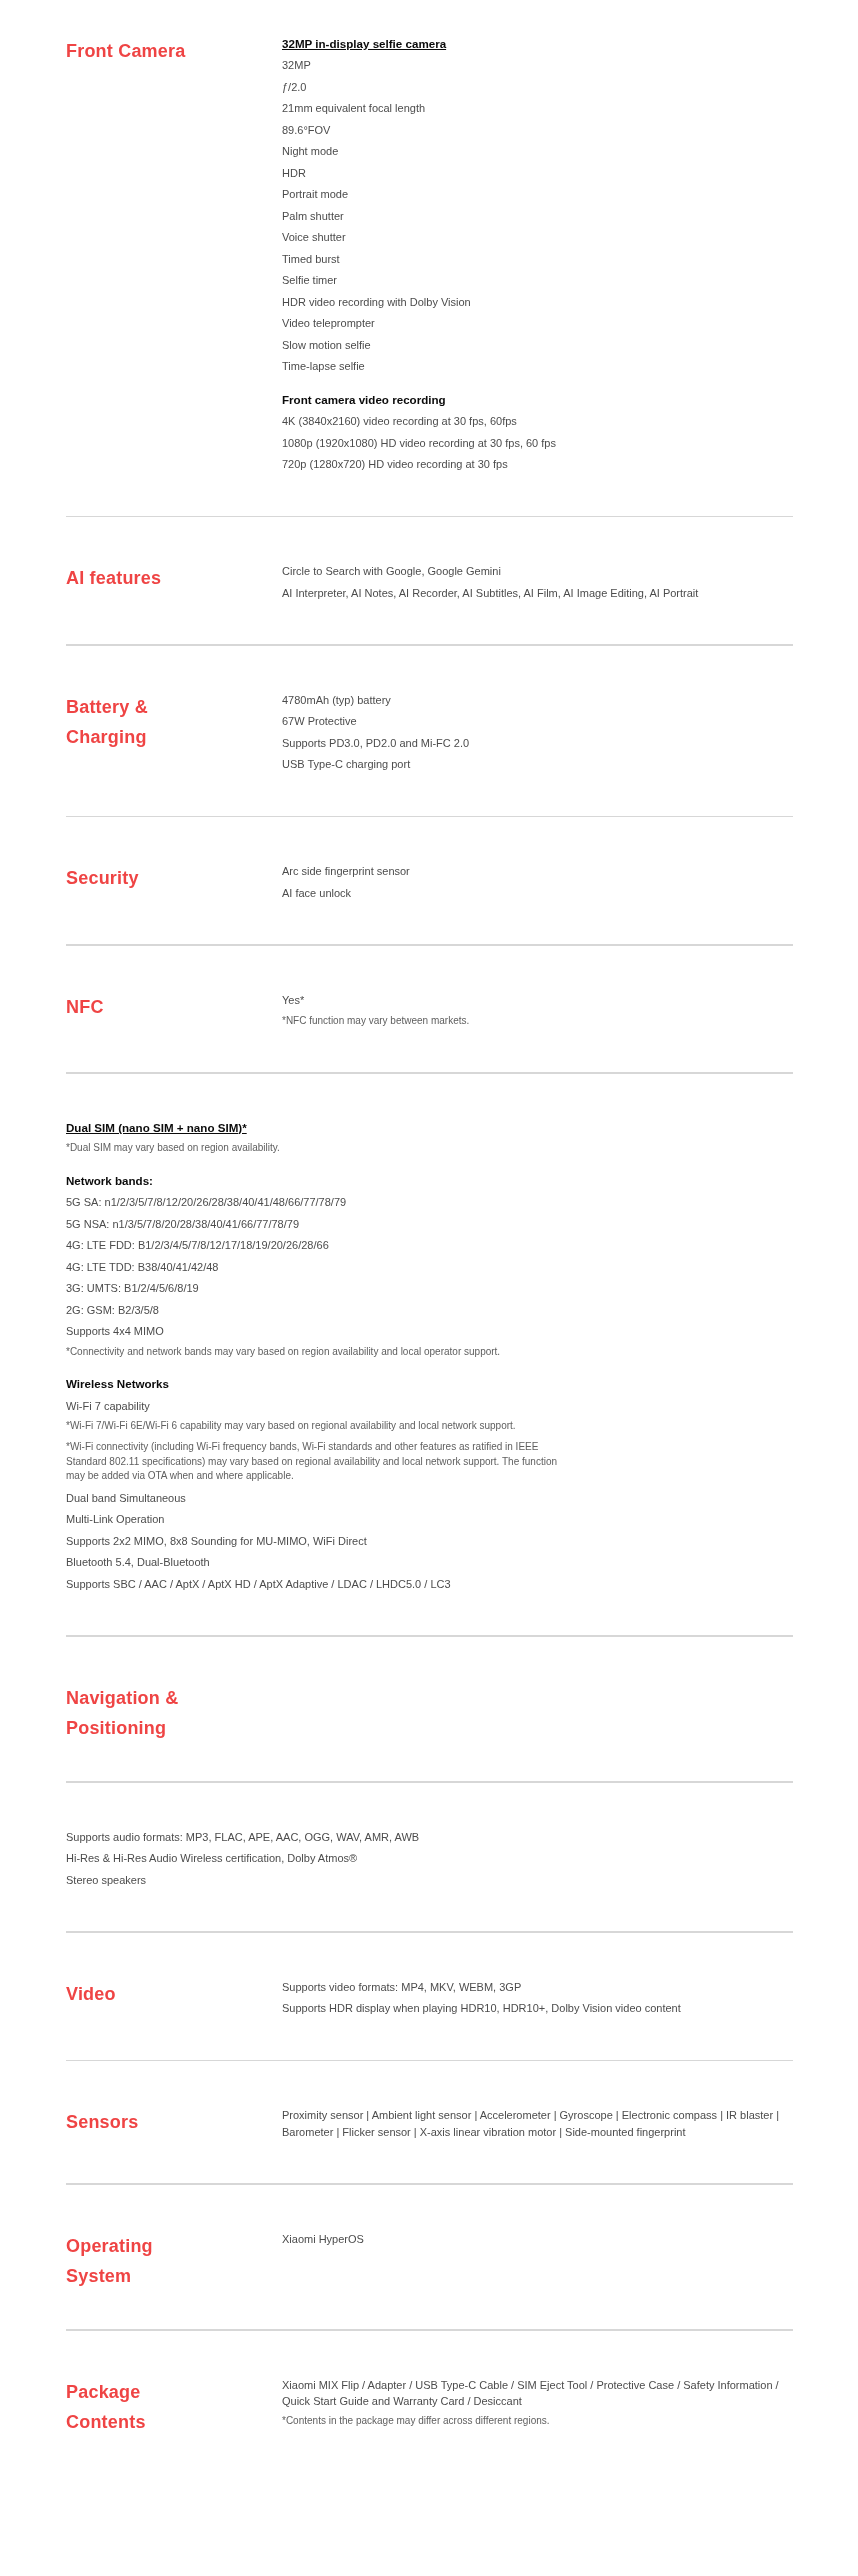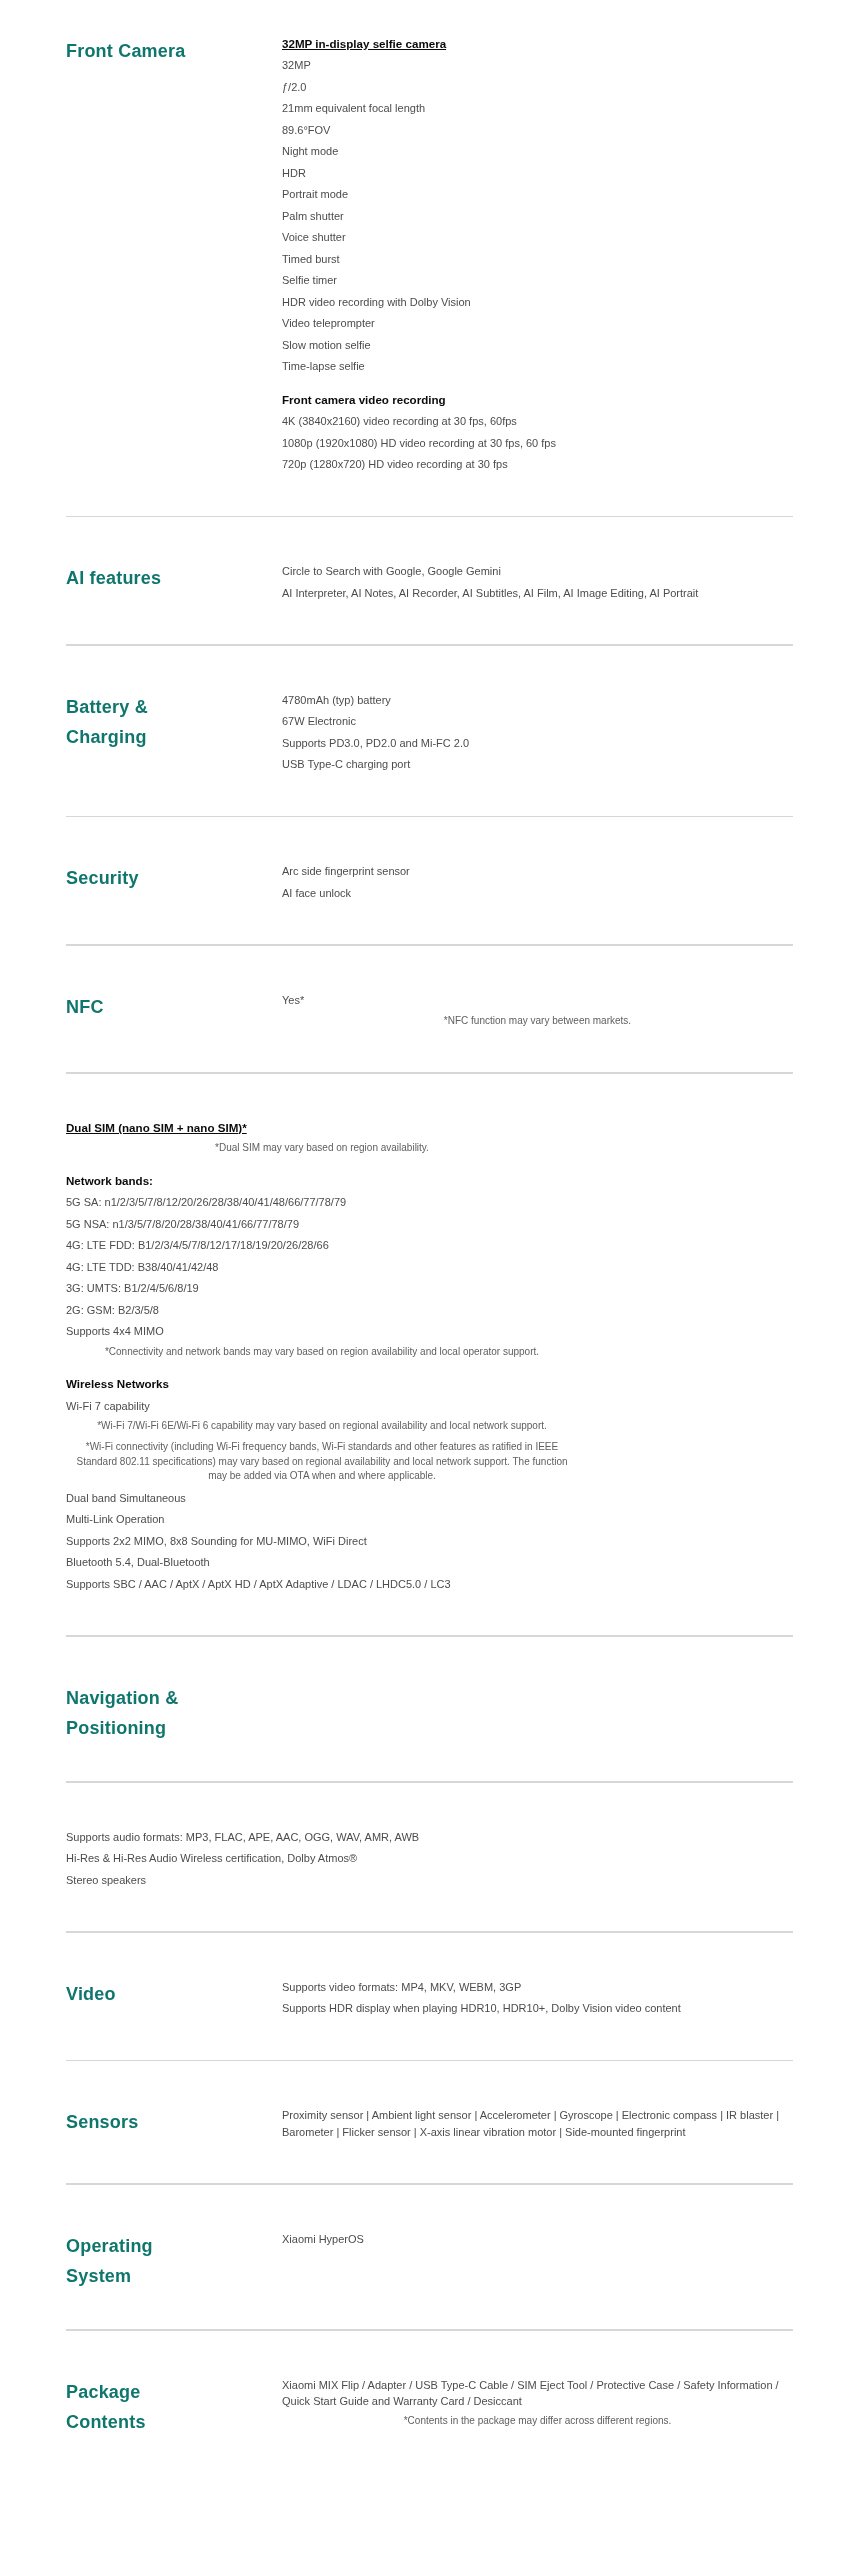--- a/index.html
+++ b/index.html
@@ -2,26 +2,26 @@
 <html style="font-size:13.7px"><head>
 <meta charset="utf-8">
 <style>
   * { margin: 0; padding: 0; box-sizing: border-box; }
   html, body { background: #ffffff; }
   body { width: 859px; font-family: "Liberation Sans", sans-serif; -webkit-font-smoothing: antialiased; }
   .page { width: 859px; min-height: 2576px; padding: 0 66px; background: #ffffff; }
   .section { display: flex; padding: 46px 0 38px; }
   .section.first { padding-top: 36px; }
   .section-title { width: 216px; flex: 0 0 216px; padding-right: 20.6px; }
-  .title-line { font-size: 18px; font-weight: 700; color: #0f766e; line-height: 30px; letter-spacing: 0.2px; }
+  .title-line { font-size: 18px; font-weight: 700; color: #ef4444; line-height: 30px; letter-spacing: 0.2px; }
   .section-content { flex: 1; max-width: 512px; }
   .line { font-size: 11px; color: #4c4c4c; line-height: 16.3px; margin-bottom: 5.2px; }
   .subtitle { font-size: 11.6px; font-weight: 700; color: #0b0b0b; line-height: 16.3px; margin: 17px 0 5.2px; }
   .subtitle:first-child { margin-top: 0; text-decoration: underline; }
-  .note { font-size: 10px; color: #606060; line-height: 14.6px; margin-bottom: 6px; text-align: center; }
+  .note { font-size: 10px; color: #606060; line-height: 14.6px; margin-bottom: 6px; }
   .divider { height: 1.7px; background: #d7d7d7; }
 </style>
 </head>
 <body>
 
 <div class="page">
     <div class="section first">
       <h2 class="section-title">
         <div class="title-line">Front Camera</div>
       </h2>
@@ -59,21 +59,21 @@
       </div>
     </div>
     <div class="divider"></div>
     <div class="section">
       <h2 class="section-title">
         <div class="title-line">Battery &amp;</div>
         <div class="title-line">Charging</div>
       </h2>
       <div class="section-content">
         <div class="line">4780mAh (typ) battery</div>
-        <div class="line">67W Electronic</div>
+        <div class="line">67W Protective</div>
         <div class="line">Supports PD3.0, PD2.0 and Mi-FC 2.0</div>
         <div class="line">USB Type-C charging port</div>
       </div>
     </div>
     <div class="divider"></div>
     <div class="section">
       <h2 class="section-title">
         <div class="title-line">Security</div>
       </h2>
       <div class="section-content">

